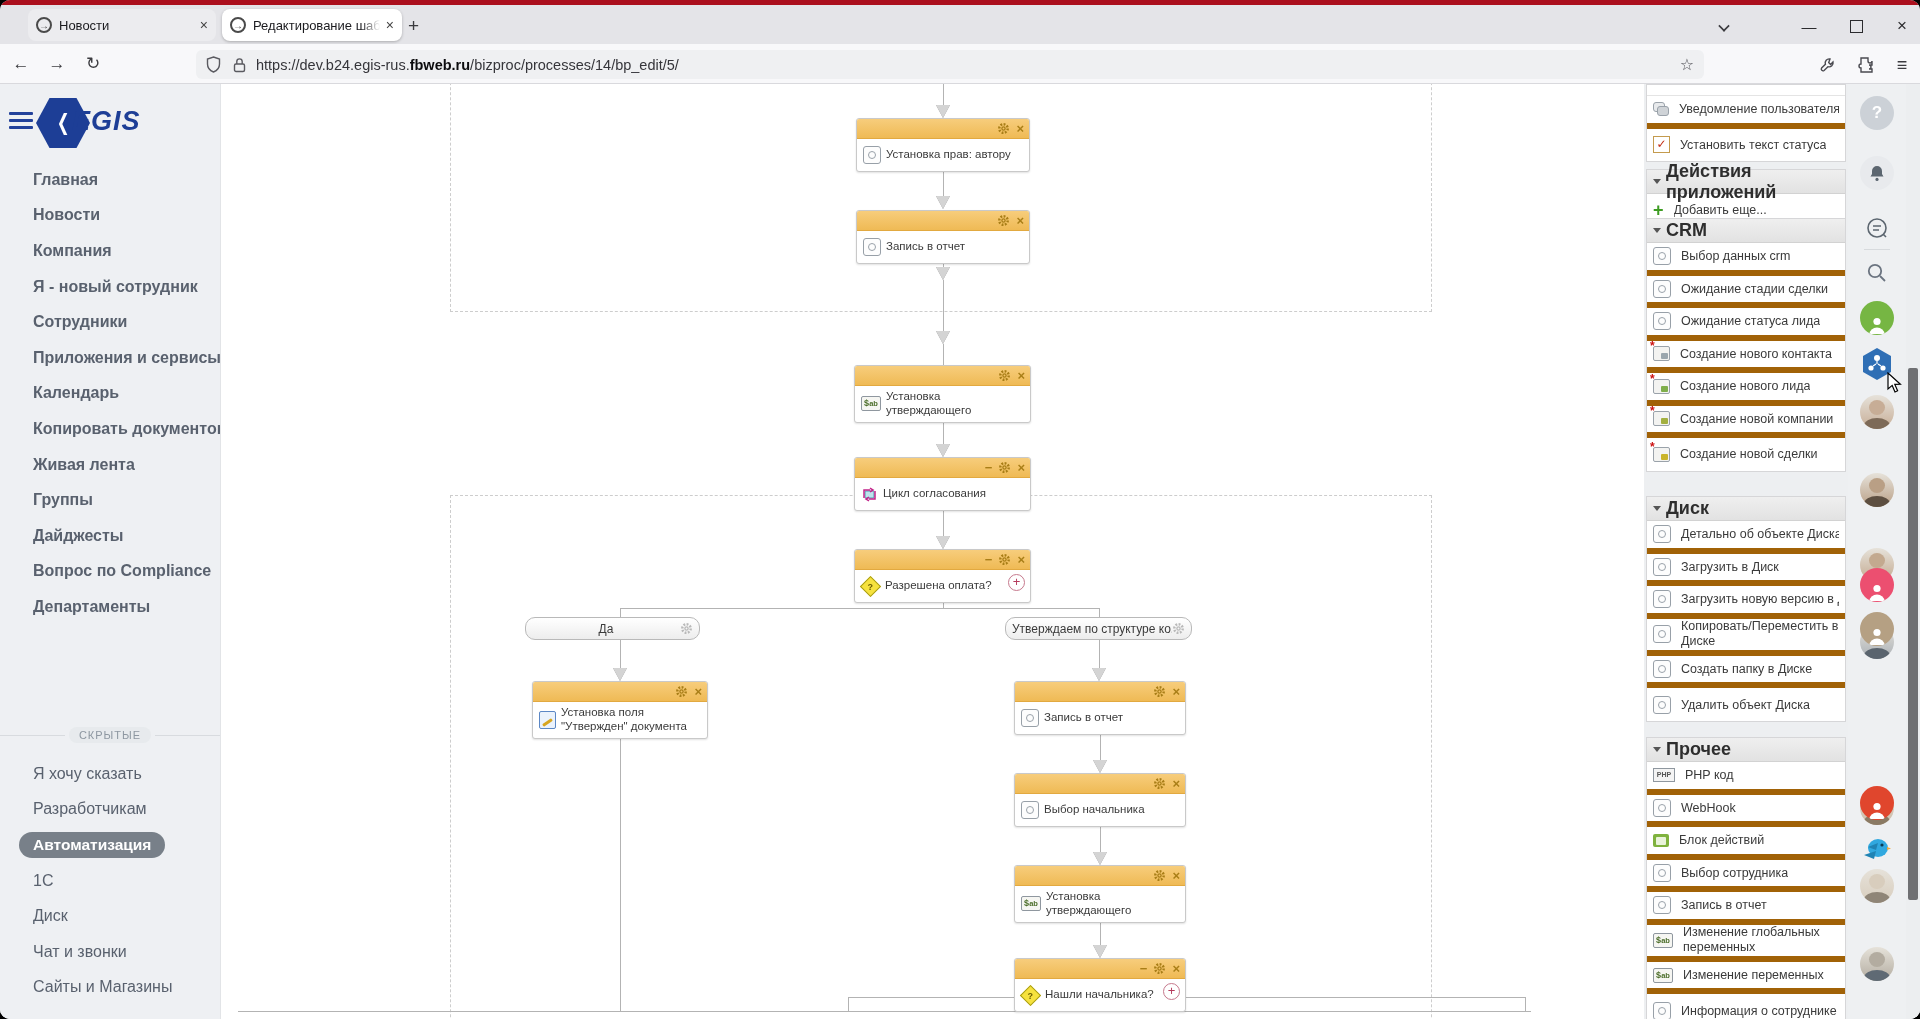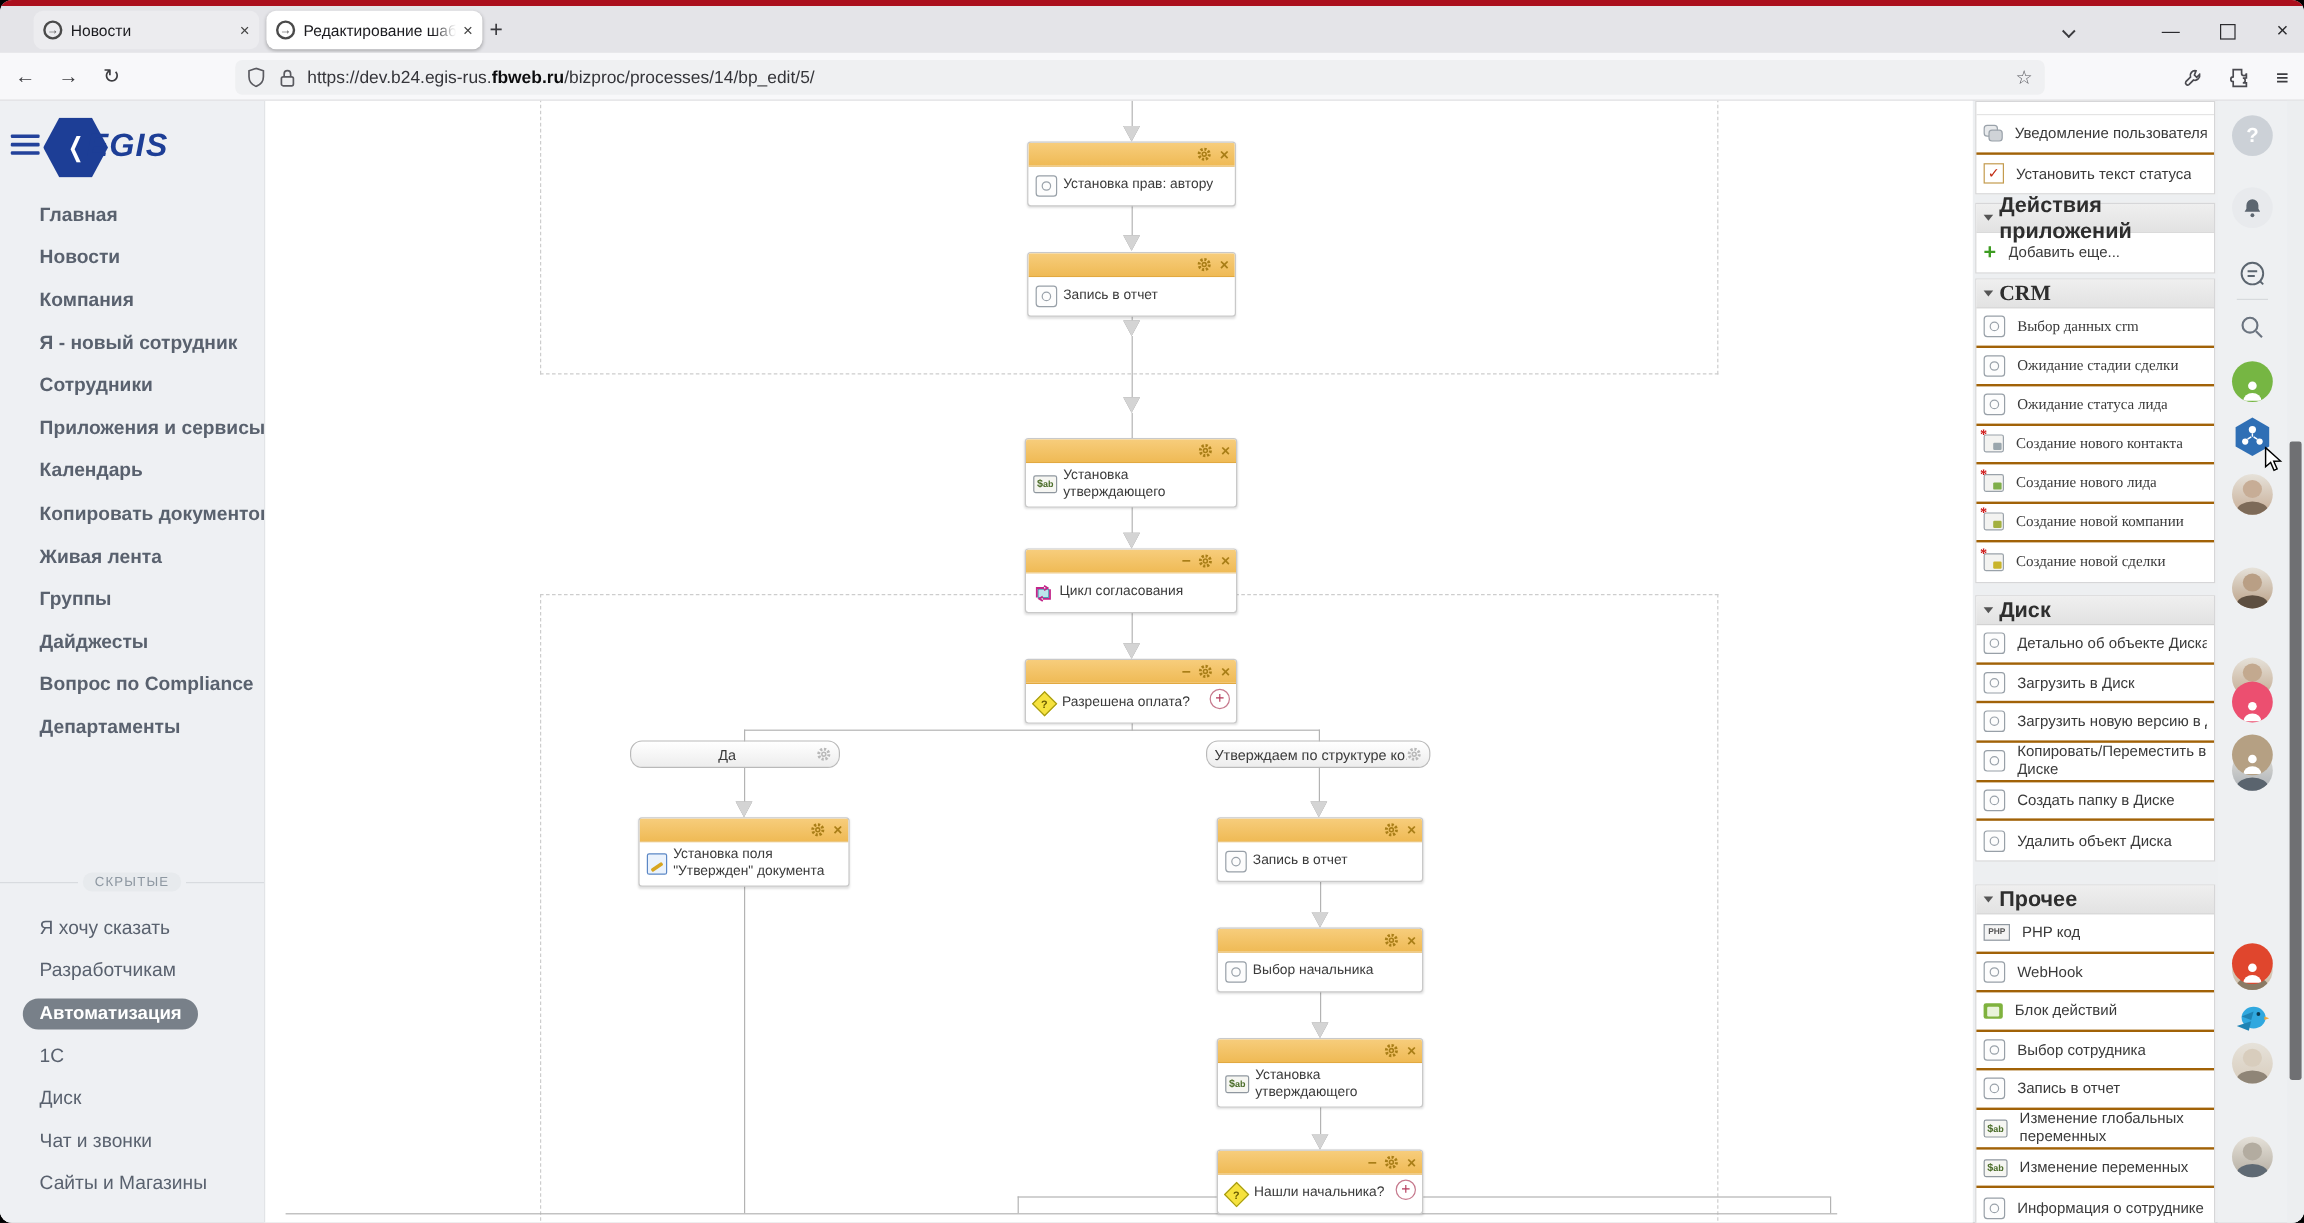--- a/index.html
+++ b/index.html
@@ -80,21 +80,21 @@
   .ic-folder{width:16px;height:13px;background:#7fb23e;border-radius:2px;position:relative;flex:0 0 auto;}
   .ic-folder:before{content:"";position:absolute;left:3px;top:3px;right:3px;bottom:2px;background:#e9f3da;border-radius:1px;}
   .ic-docnew{position:relative;width:15px;height:13px;border:1px solid #9aa2aa;background:#f3f3f1;border-radius:2px;flex:0 0 auto;}
   .ic-docnew:before{content:"*";position:absolute;left:-4px;top:-8px;color:#cc1111;font-size:12px;font-weight:bold;}
   .ic-docnew i{position:absolute;right:1px;bottom:1px;width:7px;height:6px;border-radius:1px;}
   
   .palette-card{position:absolute;left:1646px;width:200px;background:#fff;border:1px solid #d6d6d8;box-sizing:border-box;}
   .p-header{height:23px;background:linear-gradient(#efefef,#e2e2e2);border-bottom:1px solid #d2d2d2;display:flex;align-items:center;padding-left:6px;gap:5px;}
   .p-header .tri{width:0;height:0;border-left:4px solid transparent;border-right:4px solid transparent;border-top:5px solid #555;}
   .p-header .pt{font-size:18px;font-weight:bold;color:#2e2e2e;}
-  .p-row{display:flex;align-items:center;gap:10px;padding:0 6px;border-bottom:2px solid #a16207;min-height:32.5px;box-sizing:border-box;}
+  .p-row{display:flex;align-items:center;gap:10px;padding:0 6px;border-bottom:6px solid #a16207;min-height:32.5px;box-sizing:border-box;}
   .p-row:last-child{border-bottom:none;}
   .p-row .pl{font-size:12.5px;color:#3a3a3a;white-space:nowrap;overflow:hidden;}
   .p-row.wrap .pl{white-space:normal;line-height:1.25;}
   .p-sliver{height:10px;border-bottom:1px solid #e4e4e4;}
   
   .rail{position:absolute;left:1848px;top:0;width:72px;height:935px;background:#eef0f2;}
   .rail-icon{position:absolute;left:12px;width:34px;height:34px;border-radius:50%;display:flex;align-items:center;justify-content:center;}
   .rail-sep{position:absolute;left:16px;width:26px;height:1px;background:#d7dadd;}
   .avatar{position:absolute;left:12px;width:34px;height:34px;border-radius:50%;overflow:hidden;display:flex;align-items:flex-end;justify-content:center;}
   .avatar svg{display:block;}
@@ -459,21 +459,21 @@
         <div class="palette-card" style="top: 85px;">
           <div class="p-header">
             <span class="tri"></span>
             <span class="pt">Действия приложений</span>
           </div>
           <div class="p-row">
             <span class="ic-plus">+</span>
             <span class="pl">Добавить еще...</span>
           </div>
         </div>
-        <div class="palette-card" style="top: 148px; font-family: Liberation Serif, serif;">
+        <div class="palette-card" style="top: 134px;">
           <div class="p-header">
             <span class="tri"></span>
             <span class="pt">CRM</span>
           </div>
           <div class="p-row">
             <span class="ic-activity">
               <i></i>
             </span>
             <span class="pl">Выбор данных crm</span>
           </div>

